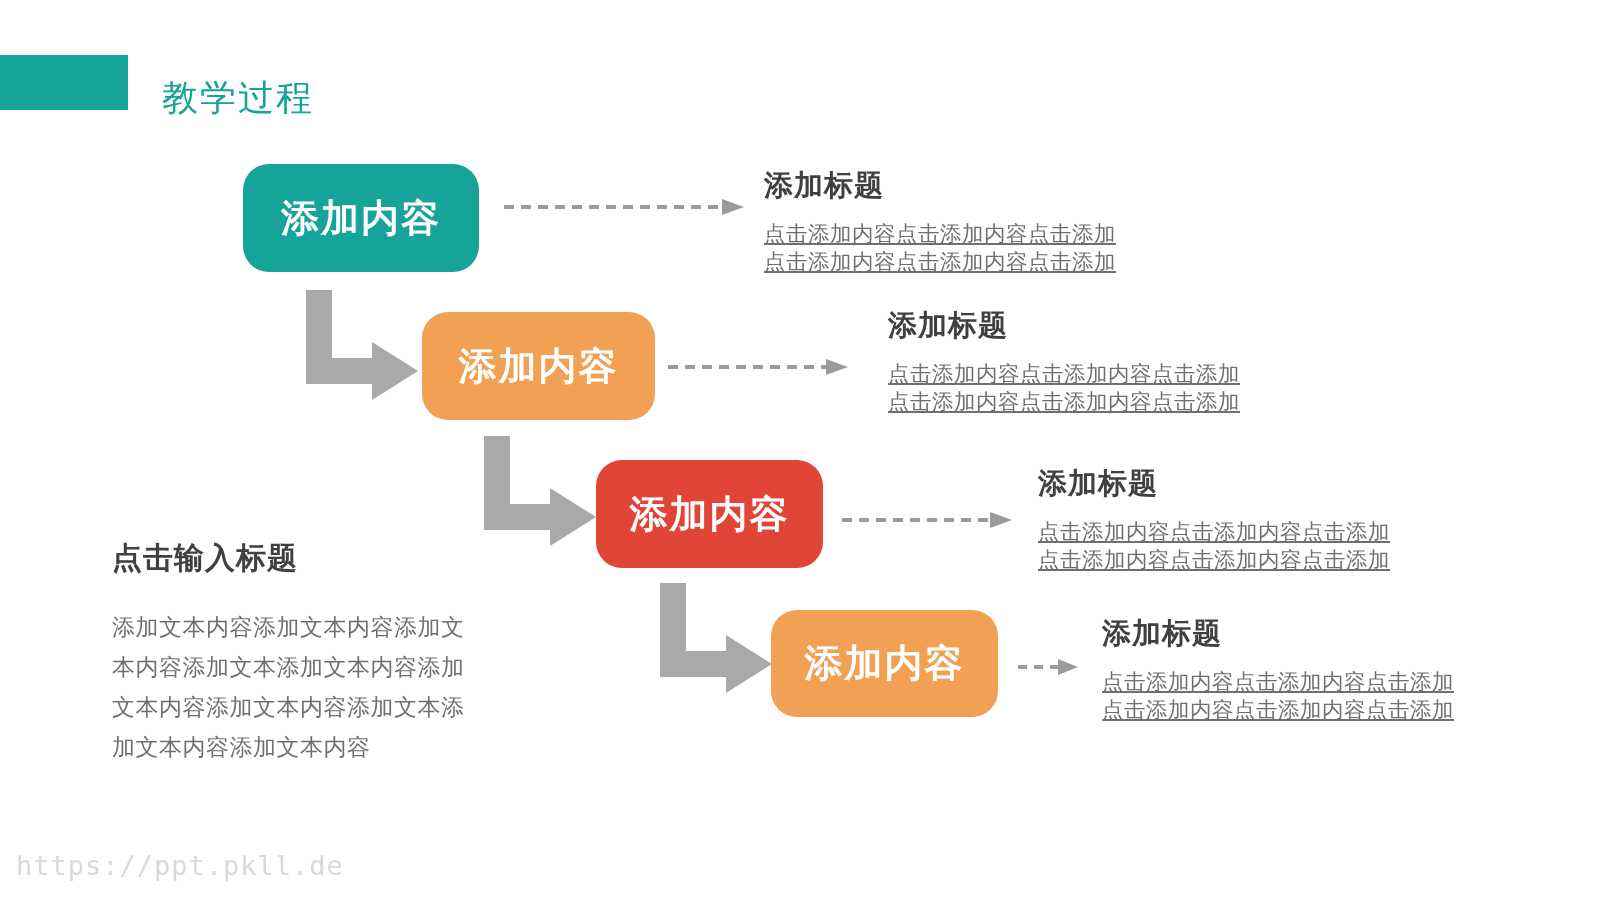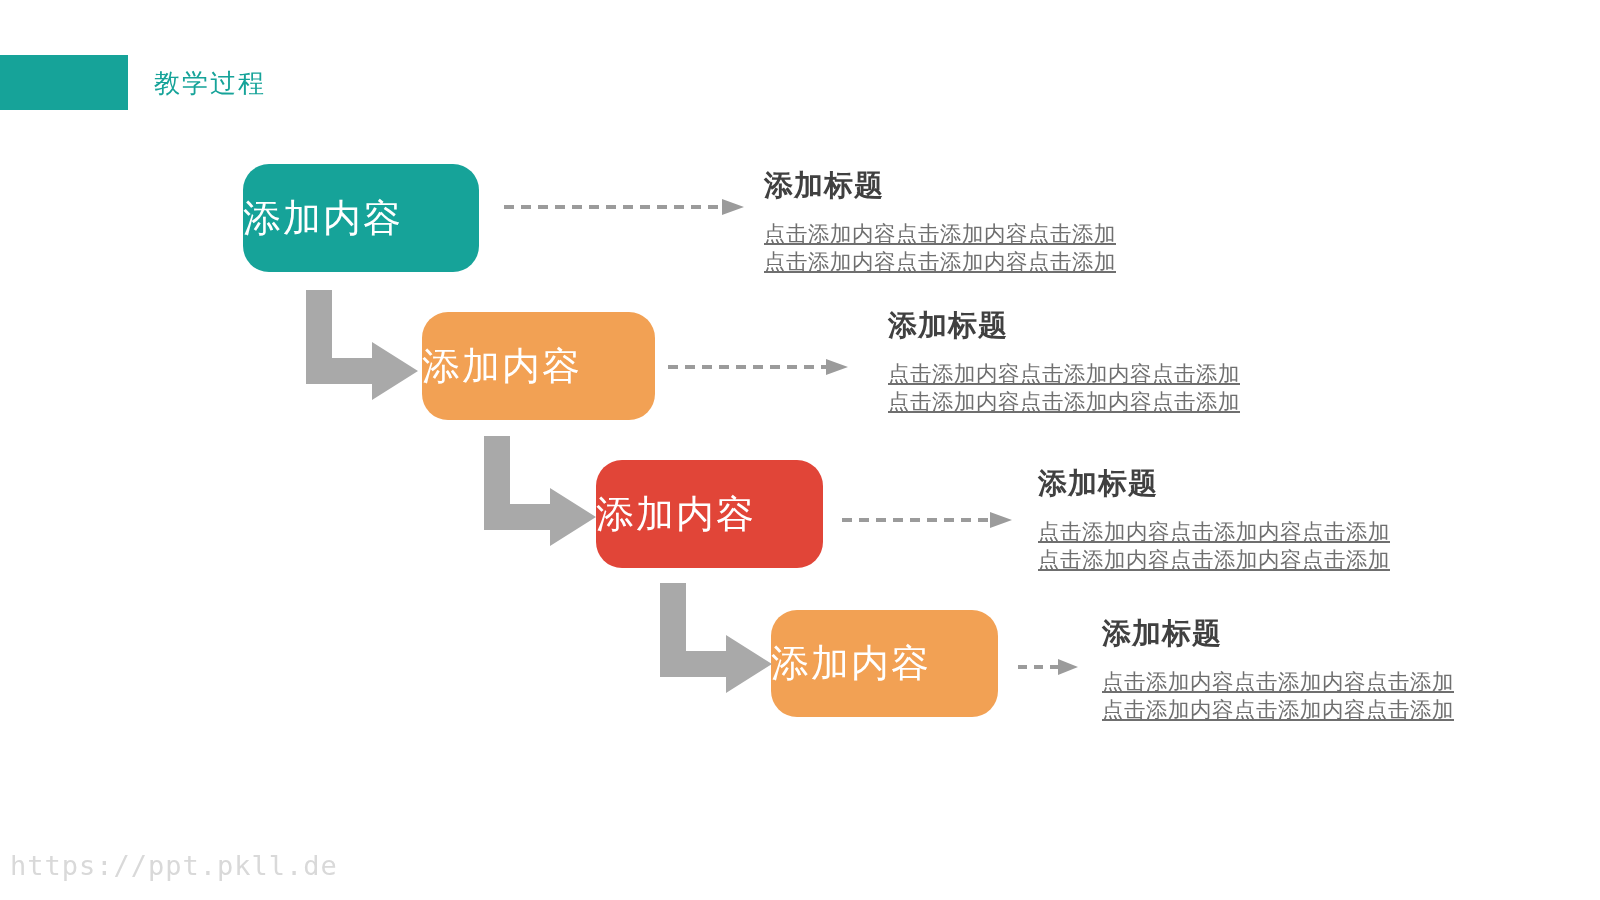--- a/index.html
+++ b/index.html
@@ -2,26 +2,26 @@
 <html><head>
 <meta charset="utf-8">
 <style>
   html,body{margin:0;padding:0;background:#fff;}
   .slide{
     position:relative;width:1600px;height:900px;background:#ffffff;overflow:hidden;
     font-family:"Liberation Sans","DejaVu Sans",sans-serif;
   }
   .accent-tab{position:absolute;left:0;top:55px;width:128px;height:55px;background:#16A399;}
   .slide-title{
-    position:absolute;left:150px;top:62px;margin:4px;
-    font-size:26px;font-weight:500;color:#16A399;letter-spacing:2px;
+    position:absolute;left:150px;top:62px;margin:12px;
+    font-size:36px;font-weight:500;color:#16A399;letter-spacing:2px;
   }
   .flow-box{
-    position:absolute;display:flex;align-items:center;justify-content:flex-start;
-    border-radius:26px;color:#ffffff;font-size:38px;font-weight:normal;letter-spacing:2px;
+    position:absolute;display:flex;align-items:center;justify-content:center;
+    border-radius:26px;color:#ffffff;font-size:38px;font-weight:bold;letter-spacing:2px;
   }
   .b1{left:243px;top:164px;width:236px;height:108px;background:#16A399;}
   .b2{left:422px;top:312px;width:233px;height:108px;background:#F2A154;}
   .b3{left:596px;top:460px;width:227px;height:108px;background:#E14538;}
   .b4{left:771px;top:610px;width:227px;height:107px;background:#F2A154;}
   .elbow{position:absolute;width:112px;height:110px;}
   .e1{left:306px;top:290px;}
   .e2{left:484px;top:436px;}
   .e3{left:660px;top:583px;}
   .dash{position:absolute;height:26px;}
@@ -33,21 +33,21 @@
   .t1{left:764px;top:166px;}
   .t2{left:888px;top:306px;}
   .t3{left:1038px;top:464px;}
   .t4{left:1102px;top:614px;}
   .step-text h3{margin:0 0 14px 0;font-size:29px;font-weight:bold;color:#404040;letter-spacing:1px;font-family:Liberation Mono, monospace;}
   .body-line{font-size:21.5px;color:#6F6F6F;line-height:28px;letter-spacing:0.5px;white-space:nowrap;text-decoration:underline;}
   .left-block{position:absolute;left:112px;top:538px;width:360px;}
   .left-block h3{margin:0 0 28px 0;font-size:30px;font-weight:bold;color:#404040;letter-spacing:1px;}
   .left-line{font-size:23px;color:#6F6F6F;line-height:40px;letter-spacing:0.5px;white-space:nowrap;}
   .watermark{
-    position:absolute;left:10px;top:850px;
+    position:absolute;left:16px;top:850px;
     font-family:"DejaVu Sans Mono","Liberation Mono",monospace;
     font-size:27px;color:#D9D9D9;letter-spacing:1px;
   }
 </style>
 </head>
 <body>
 
 <div class="slide">
 
   <div class="accent-tab"></div>
@@ -107,16 +107,23 @@
     <h3>添加标题</h3>
     <div class="body-line">点击添加内容点击添加内容点击添加</div>
     <div class="body-line">点击添加内容点击添加内容点击添加</div>
   </div>
   <div class="step-text t4">
     <h3>添加标题</h3>
     <div class="body-line">点击添加内容点击添加内容点击添加</div>
     <div class="body-line">点击添加内容点击添加内容点击添加</div>
   </div>
 
+  <div class="left-block">
+    <h3>点击输入标题</h3>
+    <div class="left-line">添加文本内容添加文本内容添加文</div>
+    <div class="left-line">本内容添加文本添加文本内容添加</div>
+    <div class="left-line">文本内容添加文本内容添加文本添</div>
+    <div class="left-line">加文本内容添加文本内容</div>
+  </div>
 
   <div class="watermark">https://ppt.pkll.de</div>
 
 </div>
 
 </body></html>

